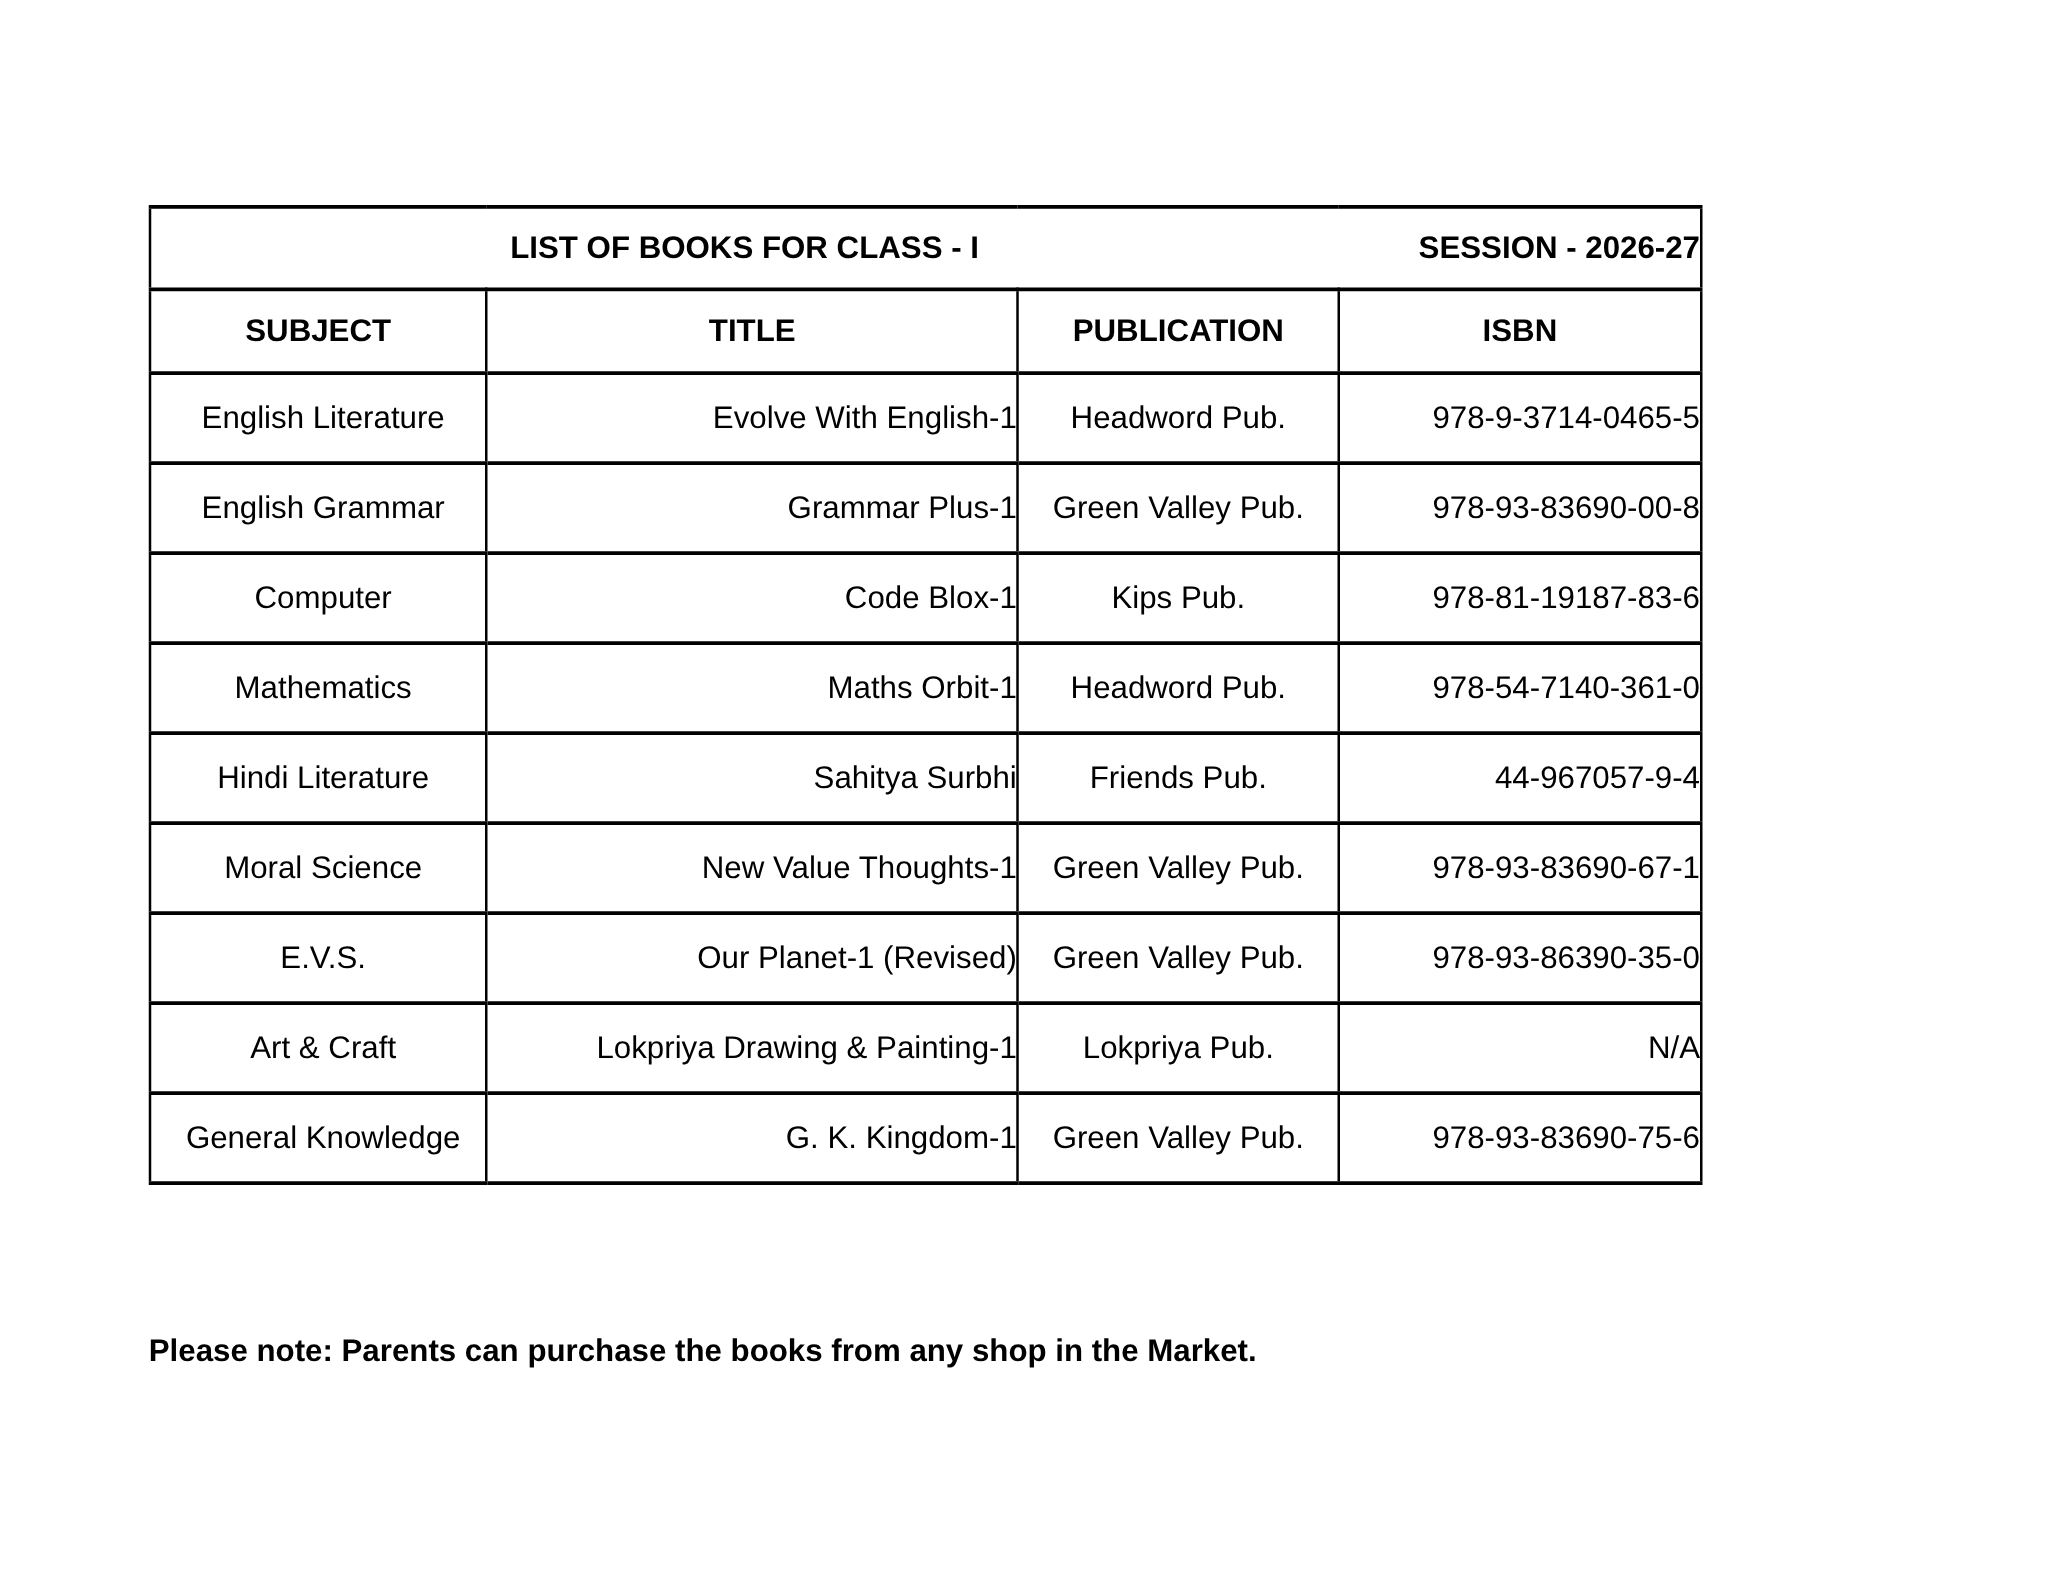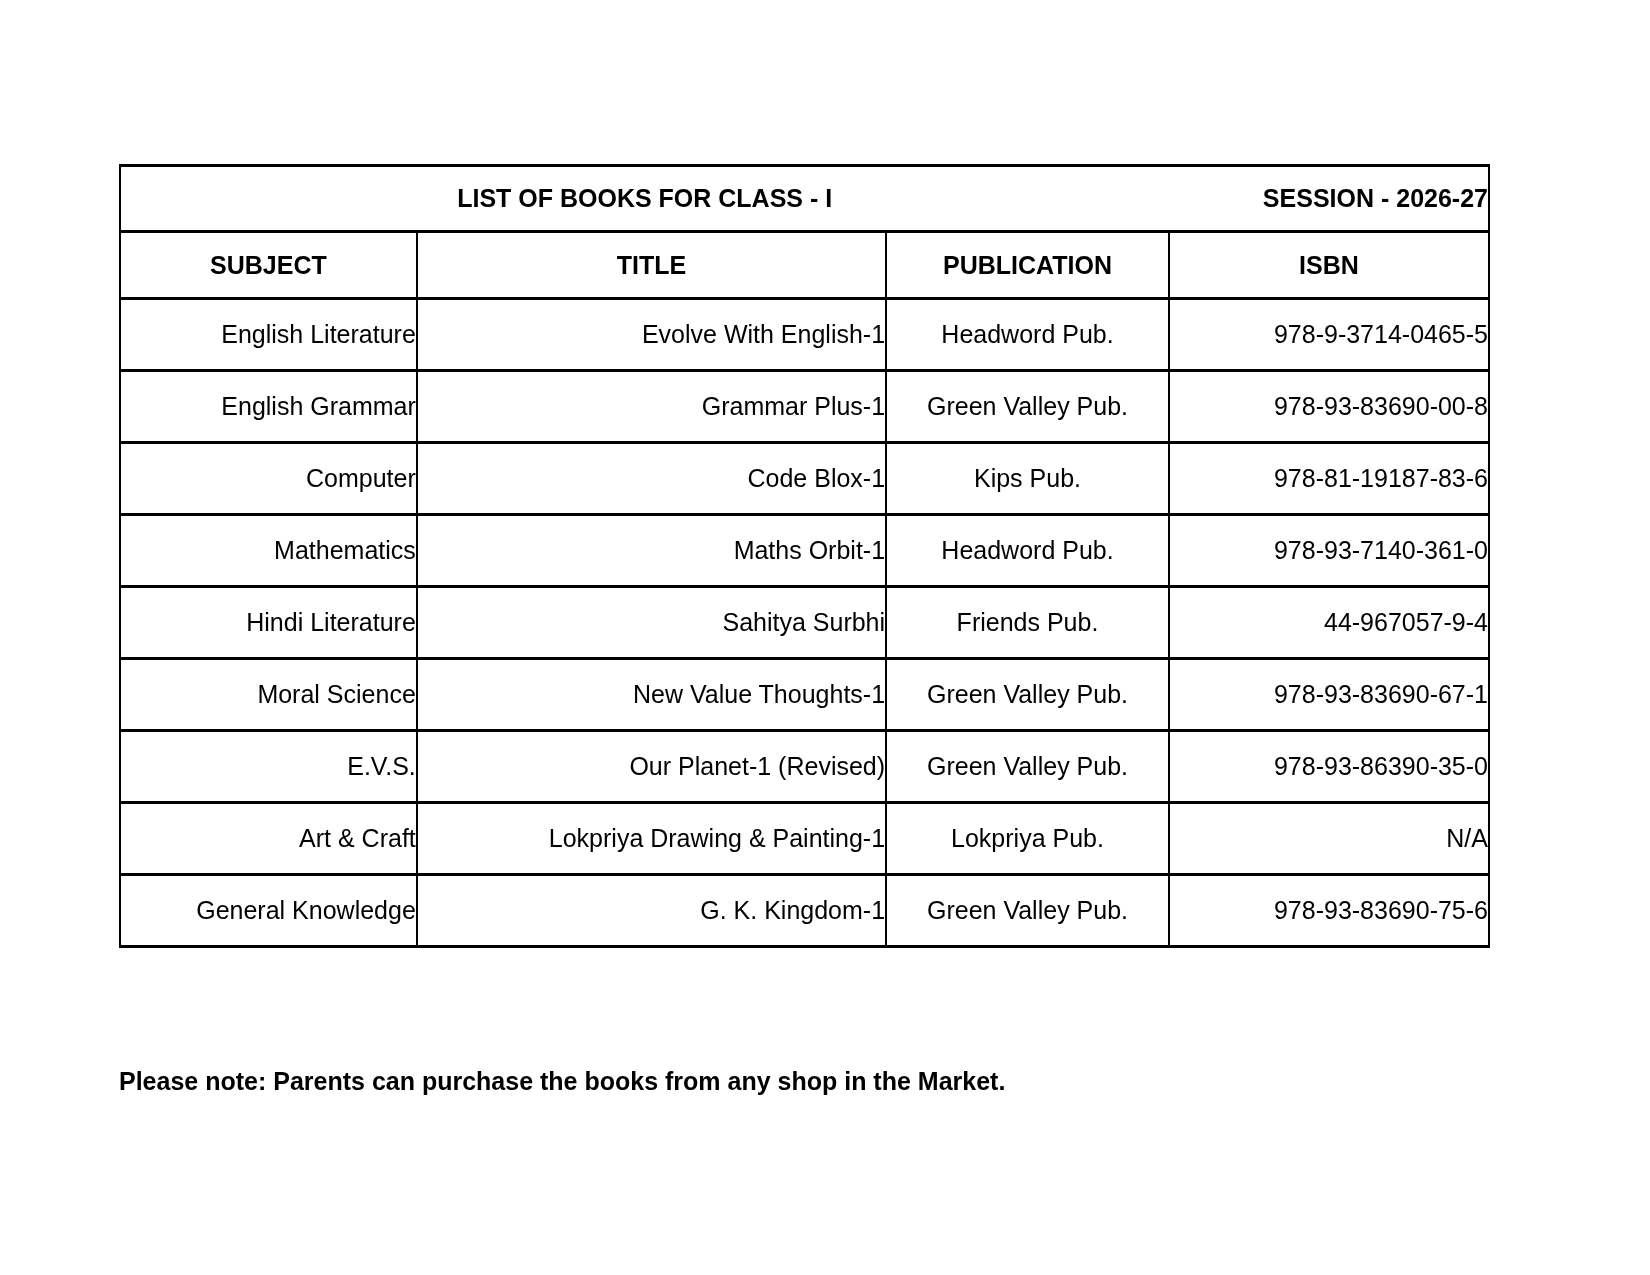--- a/index.html
+++ b/index.html
@@ -14,21 +14,21 @@
   .sheet {
     position: relative;
     width: 1650px;
     height: 1275px;
     background: #ffffff;
   }
   table.booklist {
     position: absolute;
     left: 119px;
     top: 164px;
-    width: 1371px;
+    width: 1243px;
     border-collapse: collapse;
     table-layout: fixed;
     background: #ffffff;
   }
   table.booklist td {
     border-left: 2px solid #000000;
     border-right: 2px solid #000000;
     border-top: 3px solid #000000;
     border-bottom: 3px solid #000000;
     font-size: 25px;
@@ -45,21 +45,21 @@
   .title-flex { display: flex; width: 100%; align-items: center; }
   .title-left  { flex: 0 0 76.62%; text-align: center; font-weight: bold; font-size: 25px; }
   .title-right { flex: 0 0 23.38%; text-align: right; font-weight: bold; font-size: 25px; }
 
   tr.header-row td {
     height: 67px;
     font-weight: bold;
     text-align: center;
   }
   tr.data-row td { height: 72px; }
-  td.cell-subject { text-align: right; padding-left: 8px;  }
+  td.cell-subject { text-align: center; padding-left: 8px;  }
   td.cell-title   { text-align: right; padding-left: 6px;  }
   td.cell-publication { text-align: center; }
   td.cell-isbn        { text-align: right; }
 
   .footnote {
     position: absolute;
     left: 119px;
     top: 1067px;
     font-size: 25px;
     font-weight: bold;
@@ -110,21 +110,21 @@
       <tr class="data-row">
         <td class="cell-subject">Computer</td>
         <td class="cell-title">Code Blox-1</td>
         <td class="cell-publication">Kips Pub.</td>
         <td class="cell-isbn">978-81-19187-83-6</td>
       </tr>
       <tr class="data-row">
         <td class="cell-subject">Mathematics</td>
         <td class="cell-title">Maths Orbit-1</td>
         <td class="cell-publication">Headword Pub.</td>
-        <td class="cell-isbn">978-93-7140-361-0</td>
+        <td class="cell-isbn">978-54-7140-361-0</td>
       </tr>
       <tr class="data-row">
         <td class="cell-subject">Hindi Literature</td>
         <td class="cell-title">Sahitya Surbhi</td>
         <td class="cell-publication">Friends Pub.</td>
         <td class="cell-isbn">44-967057-9-4</td>
       </tr>
       <tr class="data-row">
         <td class="cell-subject">Moral Science</td>
         <td class="cell-title">New Value Thoughts-1</td>

